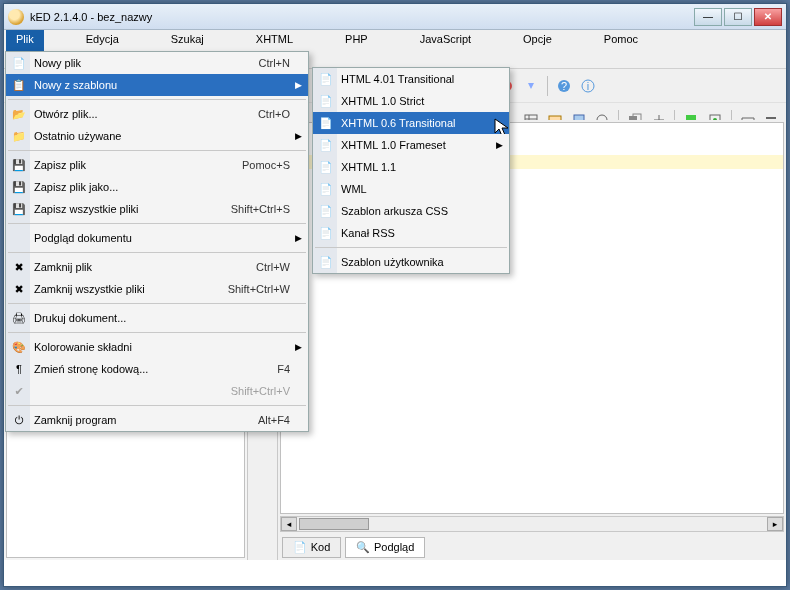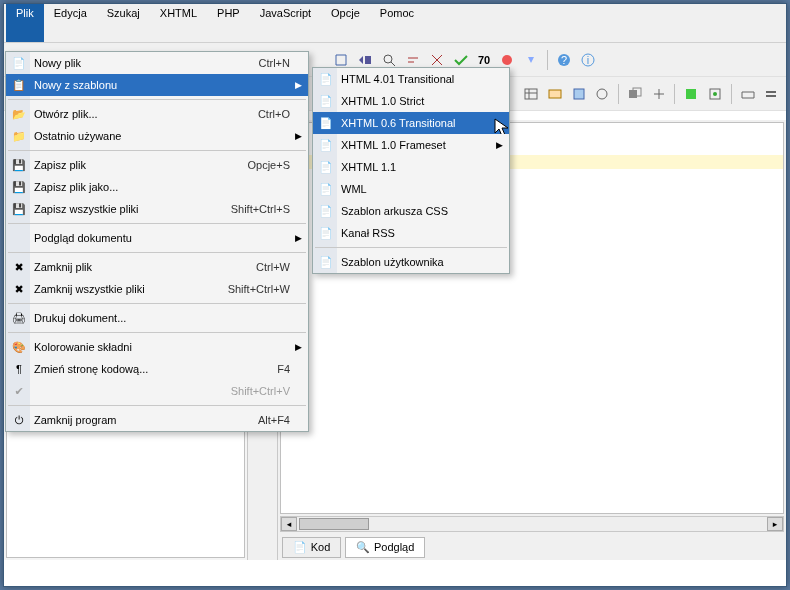--- a/index.html
+++ b/index.html
@@ -4,21 +4,21 @@
 <style>
 * { box-sizing: border-box; margin: 0; padding: 0; font-family: "Segoe UI", Tahoma, sans-serif; font-size: 11px; }
 body { background: #5a7aa0; width: 790px; height: 590px; overflow: hidden; }
 .window { position: absolute; left: 3px; top: 3px; width: 784px; height: 584px; background: #fff; border: 1px solid #3b5a7a; box-shadow: 0 0 8px rgba(0,0,0,.4); }
 .titlebar { height: 26px; background: linear-gradient(#e8f0f8, #d0def0); display: flex; align-items: center; padding: 0 4px; border-bottom: 1px solid #a8b8c8; }
 .titlebar .icon { width: 16px; height: 16px; margin-right: 6px; background: radial-gradient(circle at 40% 35%, #ffe9b0 35%, #d8a030 70%); border-radius: 50%; }
 .titlebar .title { flex: 1; color: #000; }
 .win-btns { display: flex; gap: 2px; }
 .win-btn { width: 28px; height: 18px; border: 1px solid #8aa; background: linear-gradient(#f0f6fc,#c8dae8); display: flex; align-items: center; justify-content: center; font-size: 10px; }
 .win-btn.close { background: linear-gradient(#f8a0a0,#d04040); border-color: #a03030; color: #fff; font-weight: bold; }
-.menubar { height: 39px; display: flex; align-items: stretch; padding: 0 2px; background: #f0f0f0; border-bottom: 1px solid #d0d0d0; }
+.menubar { height: 39px; display: flex; align-items: stretch; padding: 0 2px; background: #f0f0f0; border-bottom: 1px solid #d0d0d0; gap: 32px; }
 .menubar .m { padding: 3px 10px; cursor: default; }
 .menubar .m.active { background: #185fa8; color: #fff; }
 .toolbars { background: #f0f0f0; border-bottom: 1px solid #c8c8c8; height: 68px; position: relative; }
 .tb-row { display: flex; align-items: center; height: 34px; padding: 0 4px; border-bottom: 1px solid #e0e0e0; gap: 2px; }
 .tb-btn { width: 22px; height: 22px; display: flex; align-items: center; justify-content: center; border: 1px solid transparent; }
 .tb-sep { width: 1px; height: 20px; background: #c0c0c0; margin: 0 3px; }
 svg { width: 16px; height: 16px; display: block; }
 .content { position: absolute; top: 116px; left: 0; right: 0; bottom: 26px; display: flex; background: #f0f0f0; }
 .sidebar { width: 244px; border-right: 1px solid #c8c8c8; display: flex; flex-direction: column; background: #f4f4f4; }
 .tree { flex: 1; background: #fff; border: 1px solid #c0c0c0; margin: 2px; overflow: hidden; font-family: "Courier New", monospace; font-size: 12px; padding: 2px 0; }
@@ -49,20 +49,29 @@
 .menu-sep { height: 1px; background: #c8c8c8; margin: 3px 2px; }
 .menu .stripe { position: absolute; left: 0; top: 0; bottom: 0; width: 24px; background: #e4e8ee; }
 .menu .items { position: relative; }
 .cursor { position: absolute; z-index: 200; pointer-events: none; }
 </style>
 </head>
 <body>
 
 <div class="window">
 
+  <div class="titlebar">
+    <div class="icon"></div>
+    <div class="title">kED 2.1.4.0 - bez_nazwy</div>
+    <div class="win-btns">
+      <div class="win-btn">—</div>
+      <div class="win-btn">☐</div>
+      <div class="win-btn close">✕</div>
+    </div>
+  </div>
 
   <div class="menubar">
     <div class="m active">Plik</div>
     <div class="m">Edycja</div>
     <div class="m">Szukaj</div>
     <div class="m">XHTML</div>
     <div class="m">PHP</div>
     <div class="m">JavaScript</div>
     <div class="m">Opcje</div>
     <div class="m">Pomoc</div>
@@ -259,21 +268,21 @@
       </div>
     <div class="menu-row">
         <span class="ico">📁</span>
         <span>Ostatnio używane</span>
         <span class="arr">▶</span>
       </div>
     <div class="menu-sep"></div>
     <div class="menu-row">
         <span class="ico">💾</span>
         <span>Zapisz plik</span>
-        <span class="sc">Opcje+S</span>
+        <span class="sc">Pomoc+S</span>
       </div>
     <div class="menu-row">
         <span class="ico">💾</span>
         <span>Zapisz plik jako...</span>
       </div>
     <div class="menu-row">
         <span class="ico">💾</span>
         <span>Zapisz wszystkie pliki</span>
         <span class="sc">Shift+Ctrl+S</span>
       </div>

